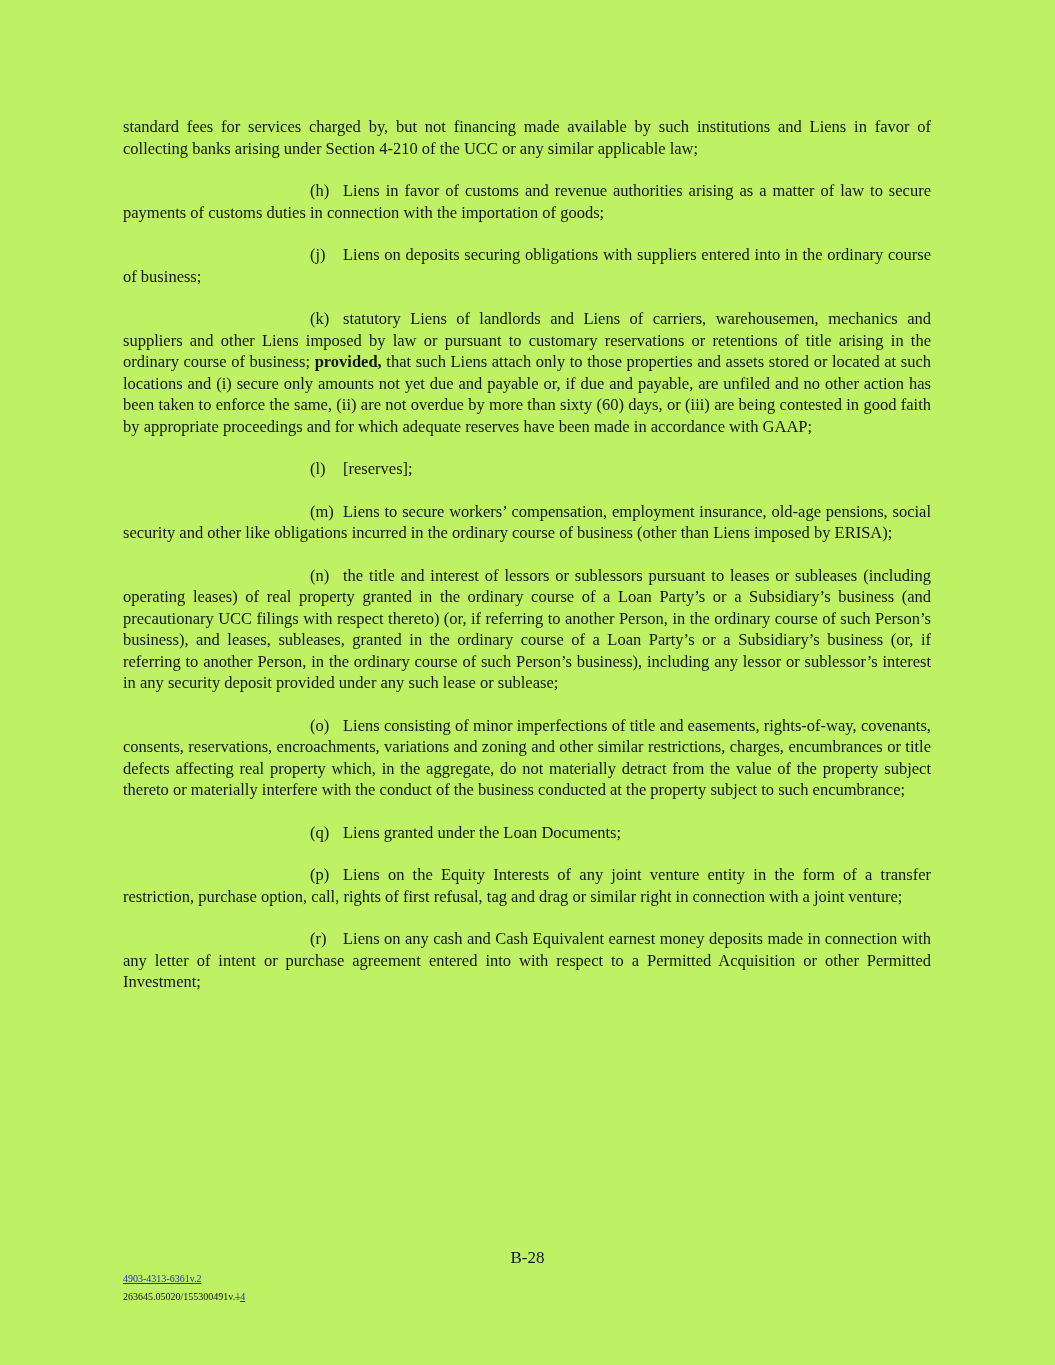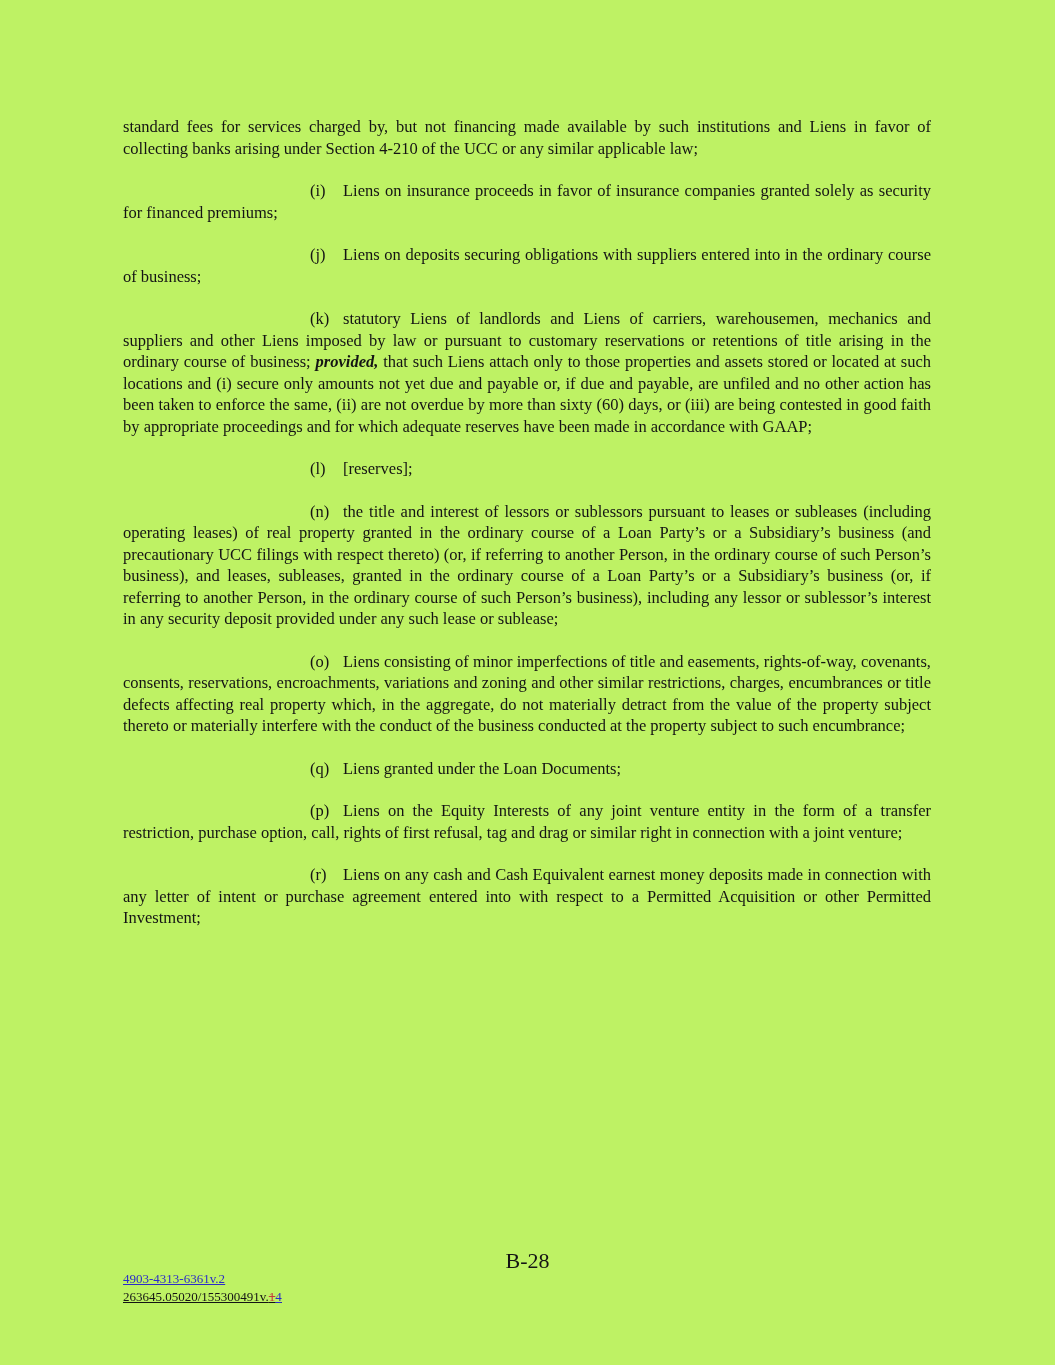--- a/index.html
+++ b/index.html
@@ -35,38 +35,36 @@
   .content .para:first-child {
     margin-top: 0;
   }
   .plabel {
     display: inline-block;
     min-width: 33px;
     text-indent: 0;
   }
   .bi {
     font-weight: bold;
-    font-style: italic;
   }
   .page-number {
     position: absolute;
     top: 1248px;
     left: 0;
     width: 100%;
     text-align: center;
-    font-size: 22px;
+    font-size: 17px;
   }
   .footer {
     position: absolute;
     left: 123px;
     top: 1270px;
-    font-size: 13px;
+    font-size: 10px;
     line-height: 18px;
     color: #141414;
-    text-decoration: underline;
   }
   .doc-id {
     color: #2b2bc8;
     text-decoration: underline;
   }
   .del {
     color: #c43b3b;
     text-decoration: line-through;
   }
   .ins {
@@ -75,24 +73,25 @@
   }
 </style>
 </head>
 <body>
 
 <div class="page">
 
   <div class="content">
 
   <p class="para noindent"><span>standard fees for services charged by, but not financing made available by such institutions and Liens in favor of collecting banks arising under Section 4-210 of the UCC or any similar applicable law;</span></p>
-      <p class="para"><span class="plabel">(i)</span><span>Liens on insurance proceeds in favor of insurance companies granted solely as security for financed premiums;</span></p>
+      <p class="para"><span class="plabel">(h)</span><span>Liens in favor of customs and revenue authorities arising as a matter of law to secure payments of customs duties in connection with the importation of goods;</span></p>
       <p class="para"><span class="plabel">(j)</span><span>Liens on deposits securing obligations with suppliers entered into in the ordinary course of business;</span></p>
       <p class="para"><span class="plabel">(k)</span><span>statutory Liens of landlords and Liens of carriers, warehousemen, mechanics and suppliers and other Liens imposed by law or pursuant to customary reservations or retentions of title arising in the ordinary course of business; </span><span class="bi">provided,</span><span> that such Liens attach only to those properties and assets stored or located at such locations and (i) secure only amounts not yet due and payable or, if due and payable, are unfiled and no other action has been taken to enforce the same, (ii) are not overdue by more than sixty (60) days, or (iii) are being contested in good faith by appropriate proceedings and for which adequate reserves have been made in accordance with GAAP;</span></p>
       <p class="para"><span class="plabel">(l)</span><span>[reserves];</span></p>
+      <p class="para"><span class="plabel">(m)</span><span>Liens to secure workers’ compensation, employment insurance, old-age pensions, social security and other like obligations incurred in the ordinary course of business (other than Liens imposed by ERISA);</span></p>
       <p class="para"><span class="plabel">(n)</span><span>the title and interest of lessors or sublessors pursuant to leases or subleases (including operating leases) of real property granted in the ordinary course of a Loan Party’s or a Subsidiary’s business (and precautionary UCC filings with respect thereto) (or, if referring to another Person, in the ordinary course of such Person’s business), and leases, subleases, granted in the ordinary course of a Loan Party’s or a Subsidiary’s business (or, if referring to another Person, in the ordinary course of such Person’s business), including any lessor or sublessor’s interest in any security deposit provided under any such lease or sublease;</span></p>
       <p class="para"><span class="plabel">(o)</span><span>Liens consisting of minor imperfections of title and easements, rights-of-way, covenants, consents, reservations, encroachments, variations and zoning and other similar restrictions, charges, encumbrances or title defects affecting real property which, in the aggregate, do not materially detract from the value of the property subject thereto or materially interfere with the conduct of the business conducted at the property subject to such encumbrance;</span></p>
       <p class="para"><span class="plabel">(q)</span><span>Liens granted under the Loan Documents;</span></p>
       <p class="para"><span class="plabel">(p)</span><span>Liens on the Equity Interests of any joint venture entity in the form of a transfer restriction, purchase option, call, rights of first refusal, tag and drag or similar right in connection with a joint venture;</span></p>
       <p class="para"><span class="plabel">(r)</span><span>Liens on any cash and Cash Equivalent earnest money deposits made in connection with any letter of intent or purchase agreement entered into with respect to a Permitted Acquisition or other Permitted Investment;</span></p>
     </div>
 
   <div class="page-number">B-28</div>
 
   <div class="footer">

